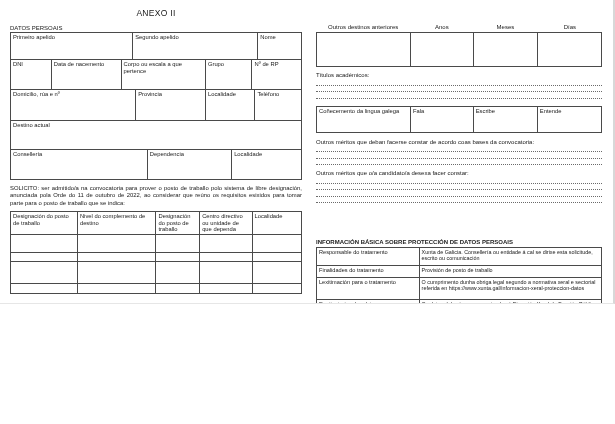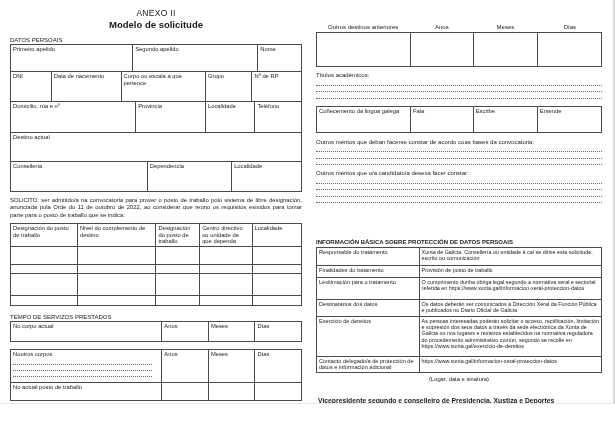--- a/index.html
+++ b/index.html
@@ -1,18 +1,18 @@
 <!DOCTYPE html>
 <html><head>
 <meta charset="utf-8">
 <style>
   * { box-sizing: border-box; margin: 0; padding: 0; }
   html,body { width: 615px; height: 424px; background: #fff; }
   body { font-family: "Liberation Sans", sans-serif; color: #1a1a1a; }
-  .page { position: relative; width: 615px; height: 404px; background: #fff;
+  .page { position: relative; width: 615px; height: 304px; background: #fff;
           border-right: 2px solid #d8d8d8; border-bottom: 1px solid #e6e6e6; overflow: hidden; }
   .col-left  { position: absolute; left: 10px;  top: 8px;  width: 292px; }
   .col-right { position: absolute; left: 316px; top: 24px; width: 286px; }
 
   .title1 { text-align: center; font-size: 8.5px; letter-spacing: .3px; }
   .title2 { text-align: center; font-size: 9.5px; font-weight: bold; margin-top: 1px; }
 
   .sec-label { font-size: 6px; margin: 7px 0 1px 0; }
   .sec-label-tight { font-size: 6px; margin: 8px 0 1px 0; }
 
@@ -41,21 +41,20 @@
             font-size: 6.8px; font-weight: bold; }
 </style>
 </head>
 <body>
 
 <div class="page">
 
   <div class="col-left">
 
     <div class="title1">ANEXO II</div>
-    <div class="title2">Modelo de solicitude</div>
 
     <div class="sec-label">DATOS PERSOAIS</div>
 
     <table class="t">
       <tbody>
           <tr style="height:27px;">
         <td style="width:42%;">Primeiro apelido</td>
         <td style="width:43%;">Segundo apelido</td>
         <td style="width:15%;">Nome</td>
       </tr>

